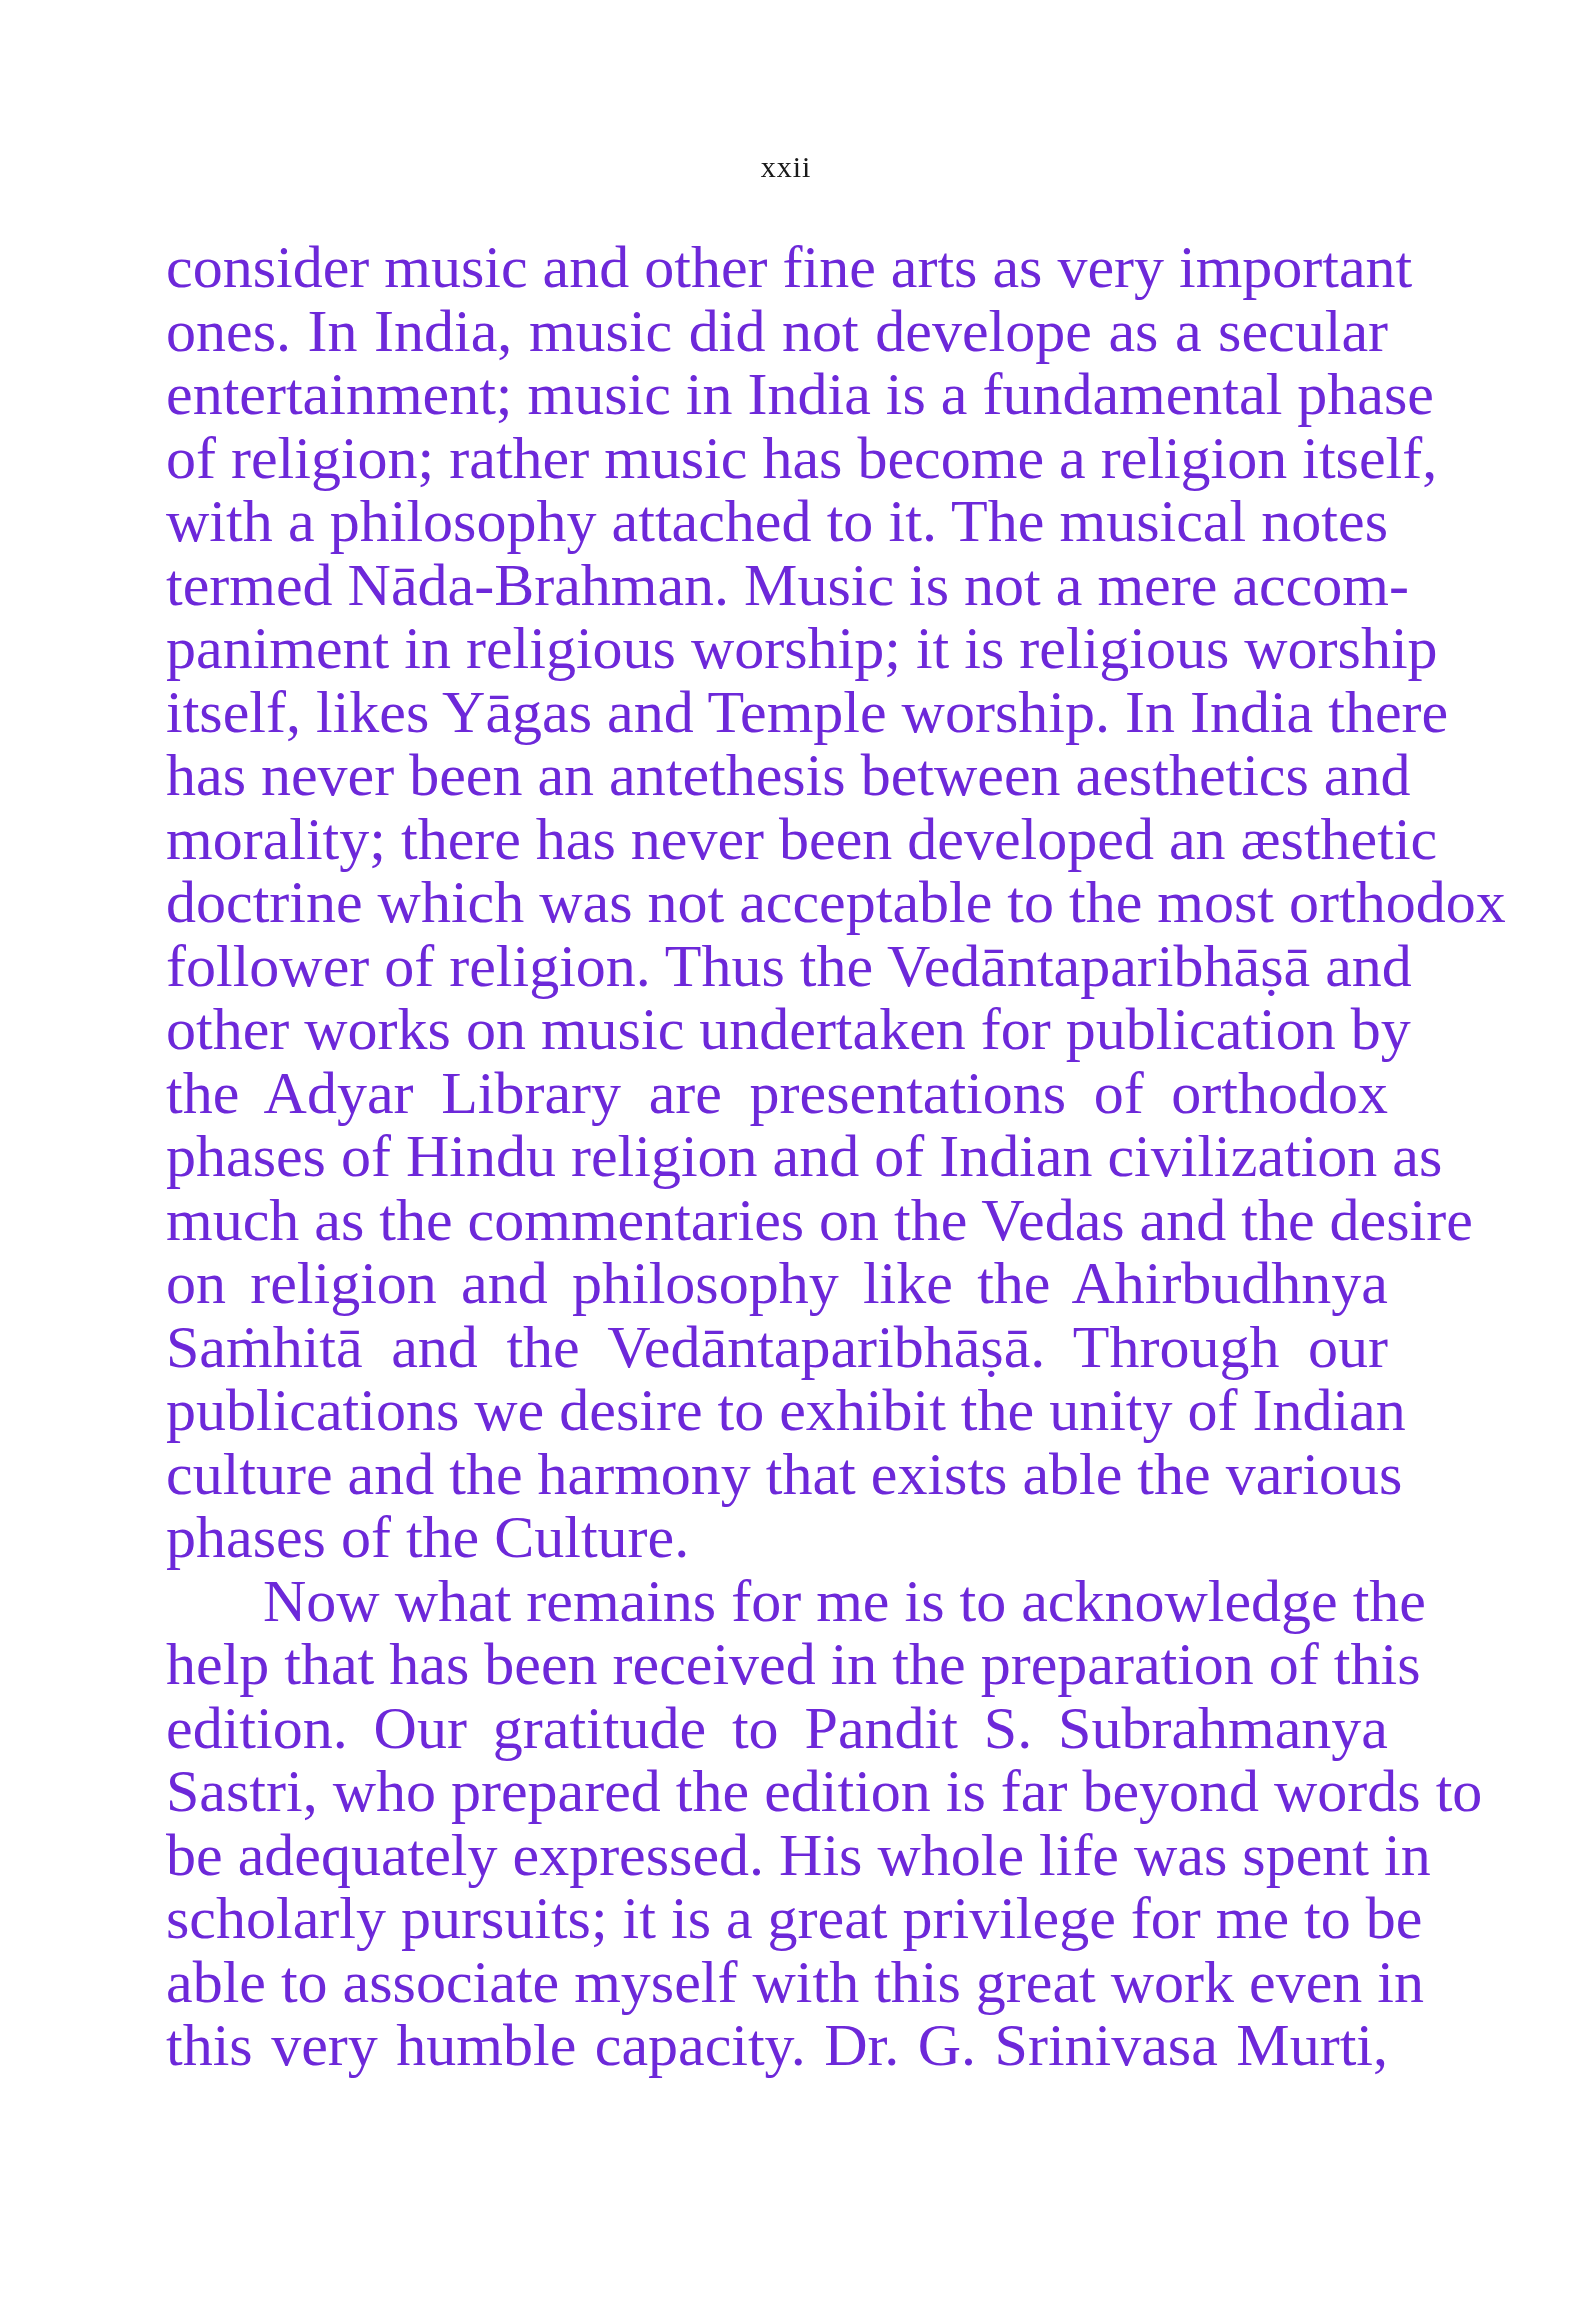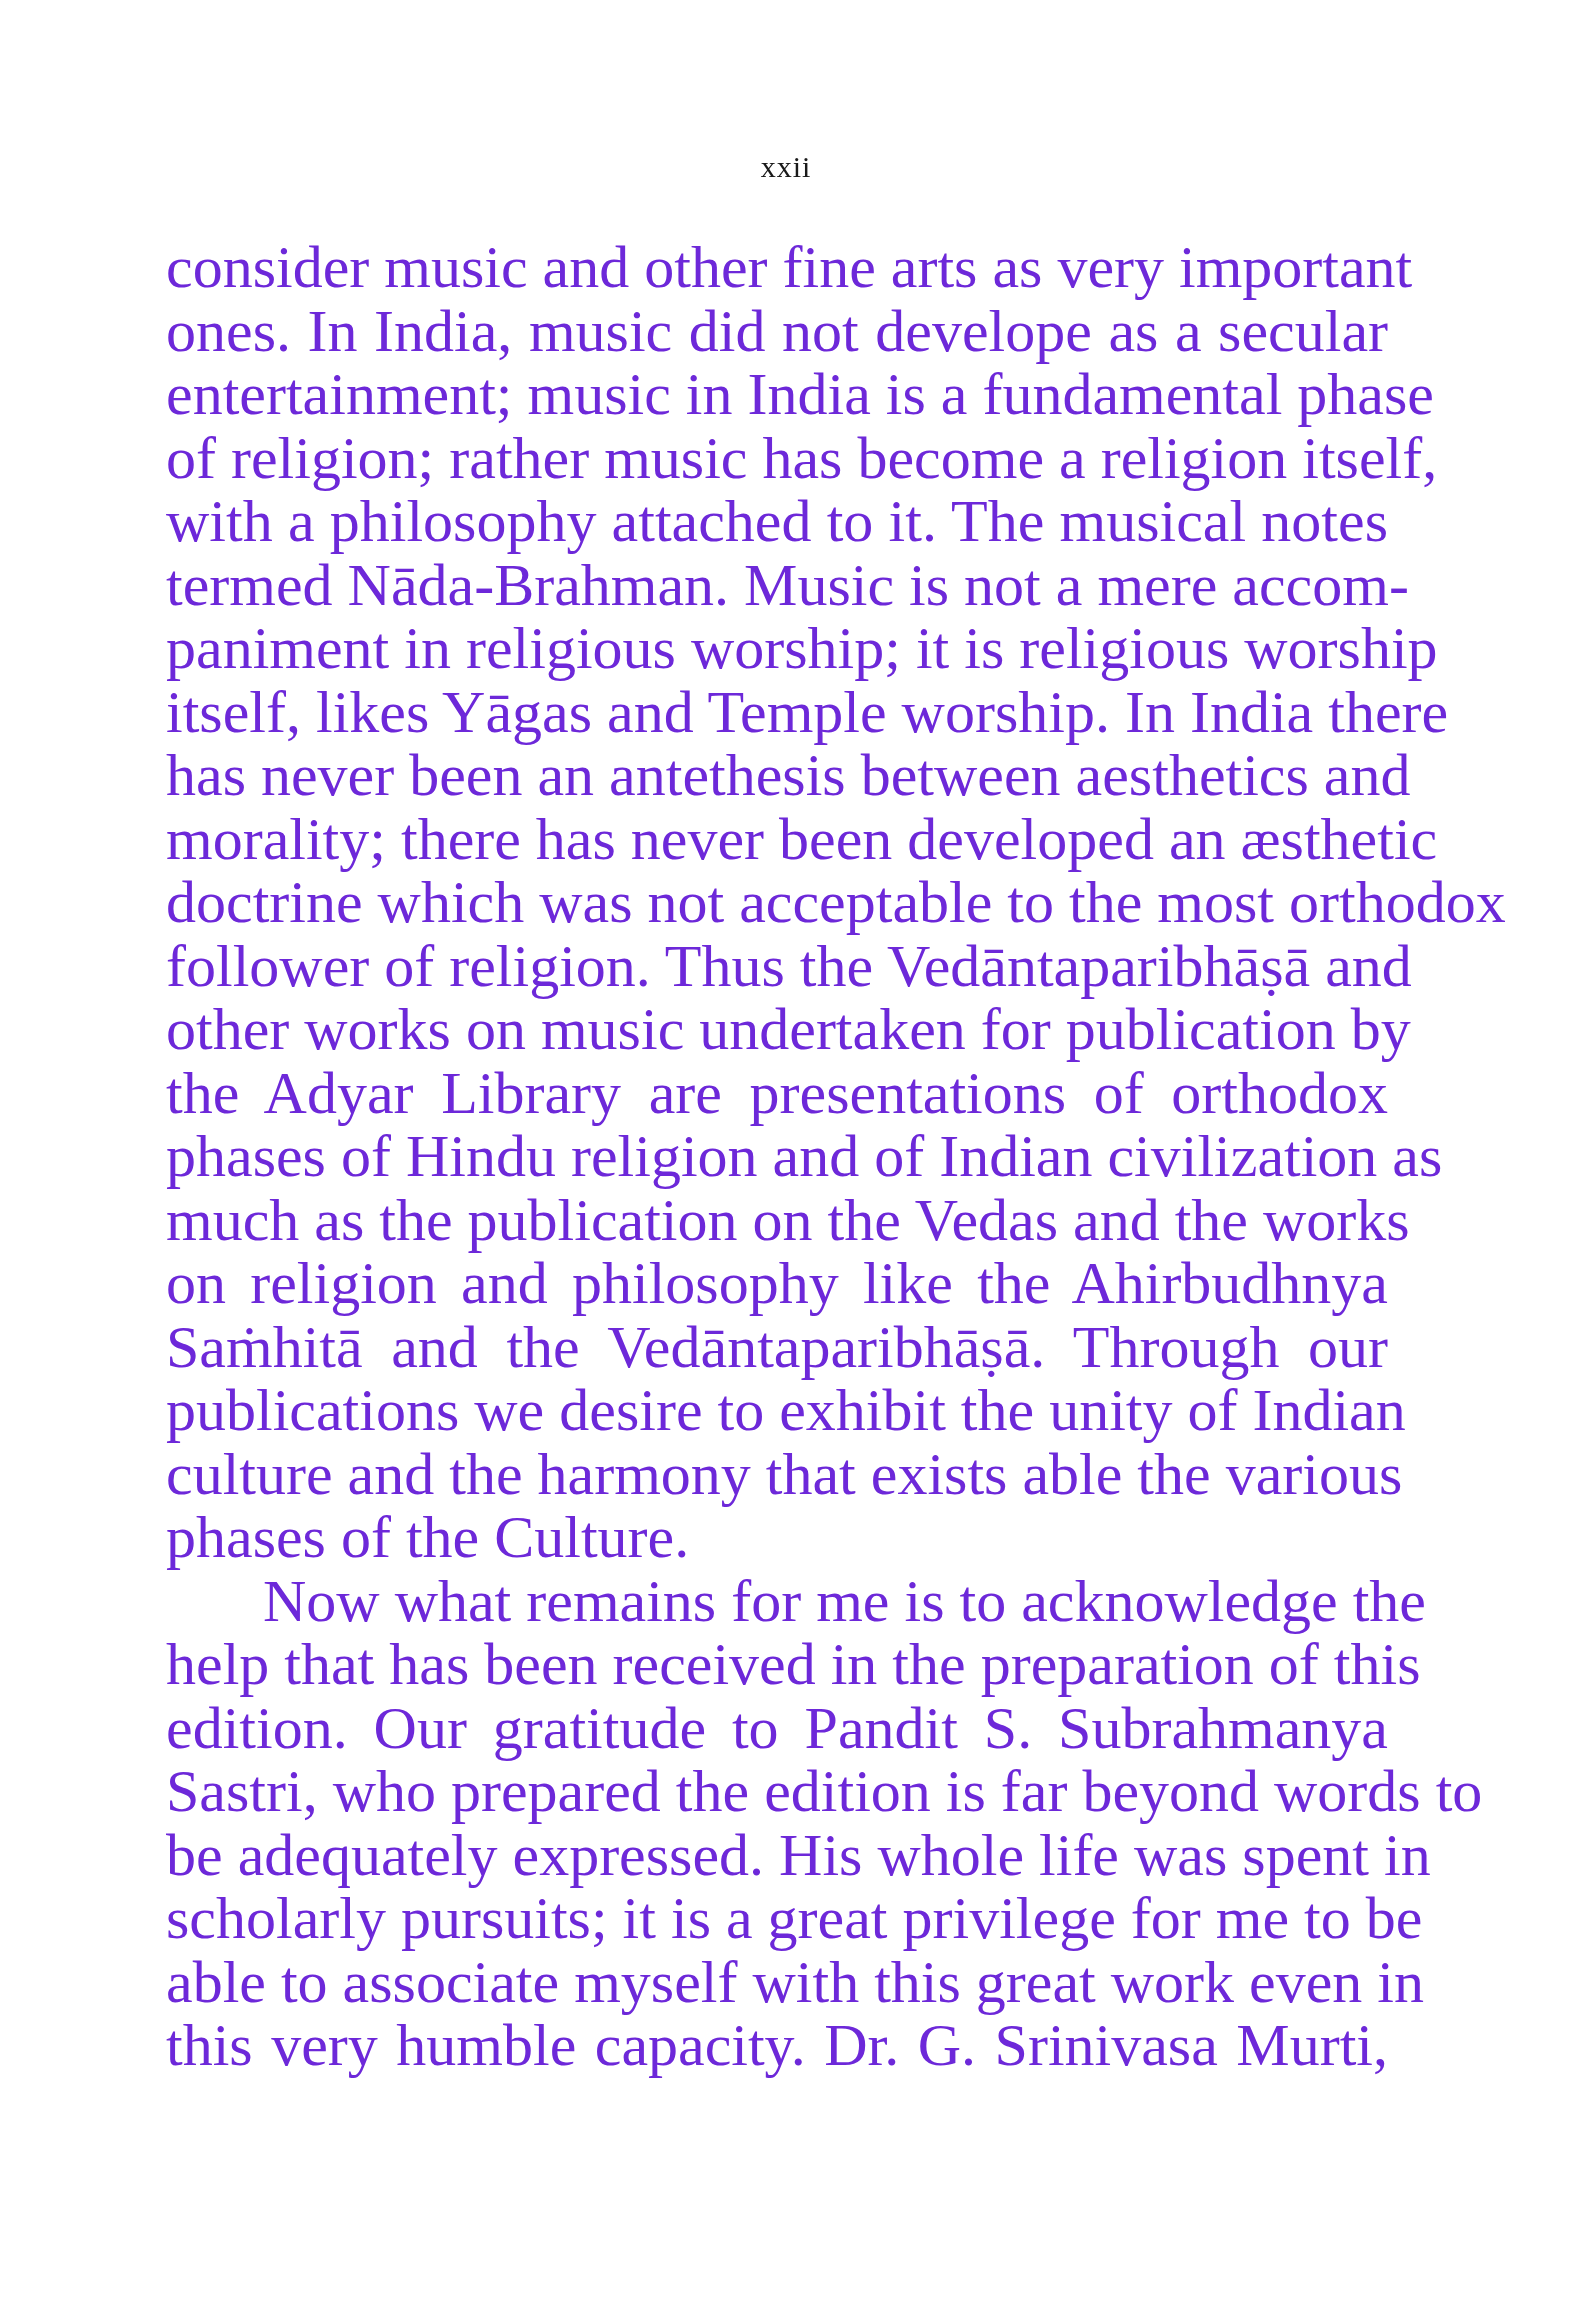--- a/index.html
+++ b/index.html
@@ -72,21 +72,21 @@
       <span class="line">termed Nāda-Brahman.  Music is not a mere accom-</span>
       <span class="line">paniment in religious worship; it is religious worship</span>
       <span class="line">itself, likes Yāgas and Temple worship.  In India there</span>
       <span class="line">has never been an antethesis between aesthetics and</span>
       <span class="line">morality; there has never been developed an æsthetic</span>
       <span class="line">doctrine which was not acceptable to the most orthodox</span>
       <span class="line">follower of religion.  Thus the Vedāntaparibhāṣā and</span>
       <span class="line">other works on music undertaken for publication by</span>
       <span class="line">the Adyar Library are presentations of orthodox</span>
       <span class="line">phases of Hindu religion and of Indian civilization as</span>
-      <span class="line">much as the publication on the Vedas and the works</span>
+      <span class="line">much as the commentaries on the Vedas and the desire</span>
       <span class="line">on religion and philosophy like the Ahirbudhnya</span>
       <span class="line">Saṁhitā and the Vedāntaparibhāṣā.  Through our</span>
       <span class="line">publications we desire to exhibit the unity of Indian</span>
       <span class="line">culture and the harmony that exists able the various</span>
       <span class="line last">phases of the Culture.</span>
     </div>
 
     <div>
       <span class="line indent">Now what remains for me is to acknowledge the</span>
       <span class="line">help that has been received in the preparation of this</span>

